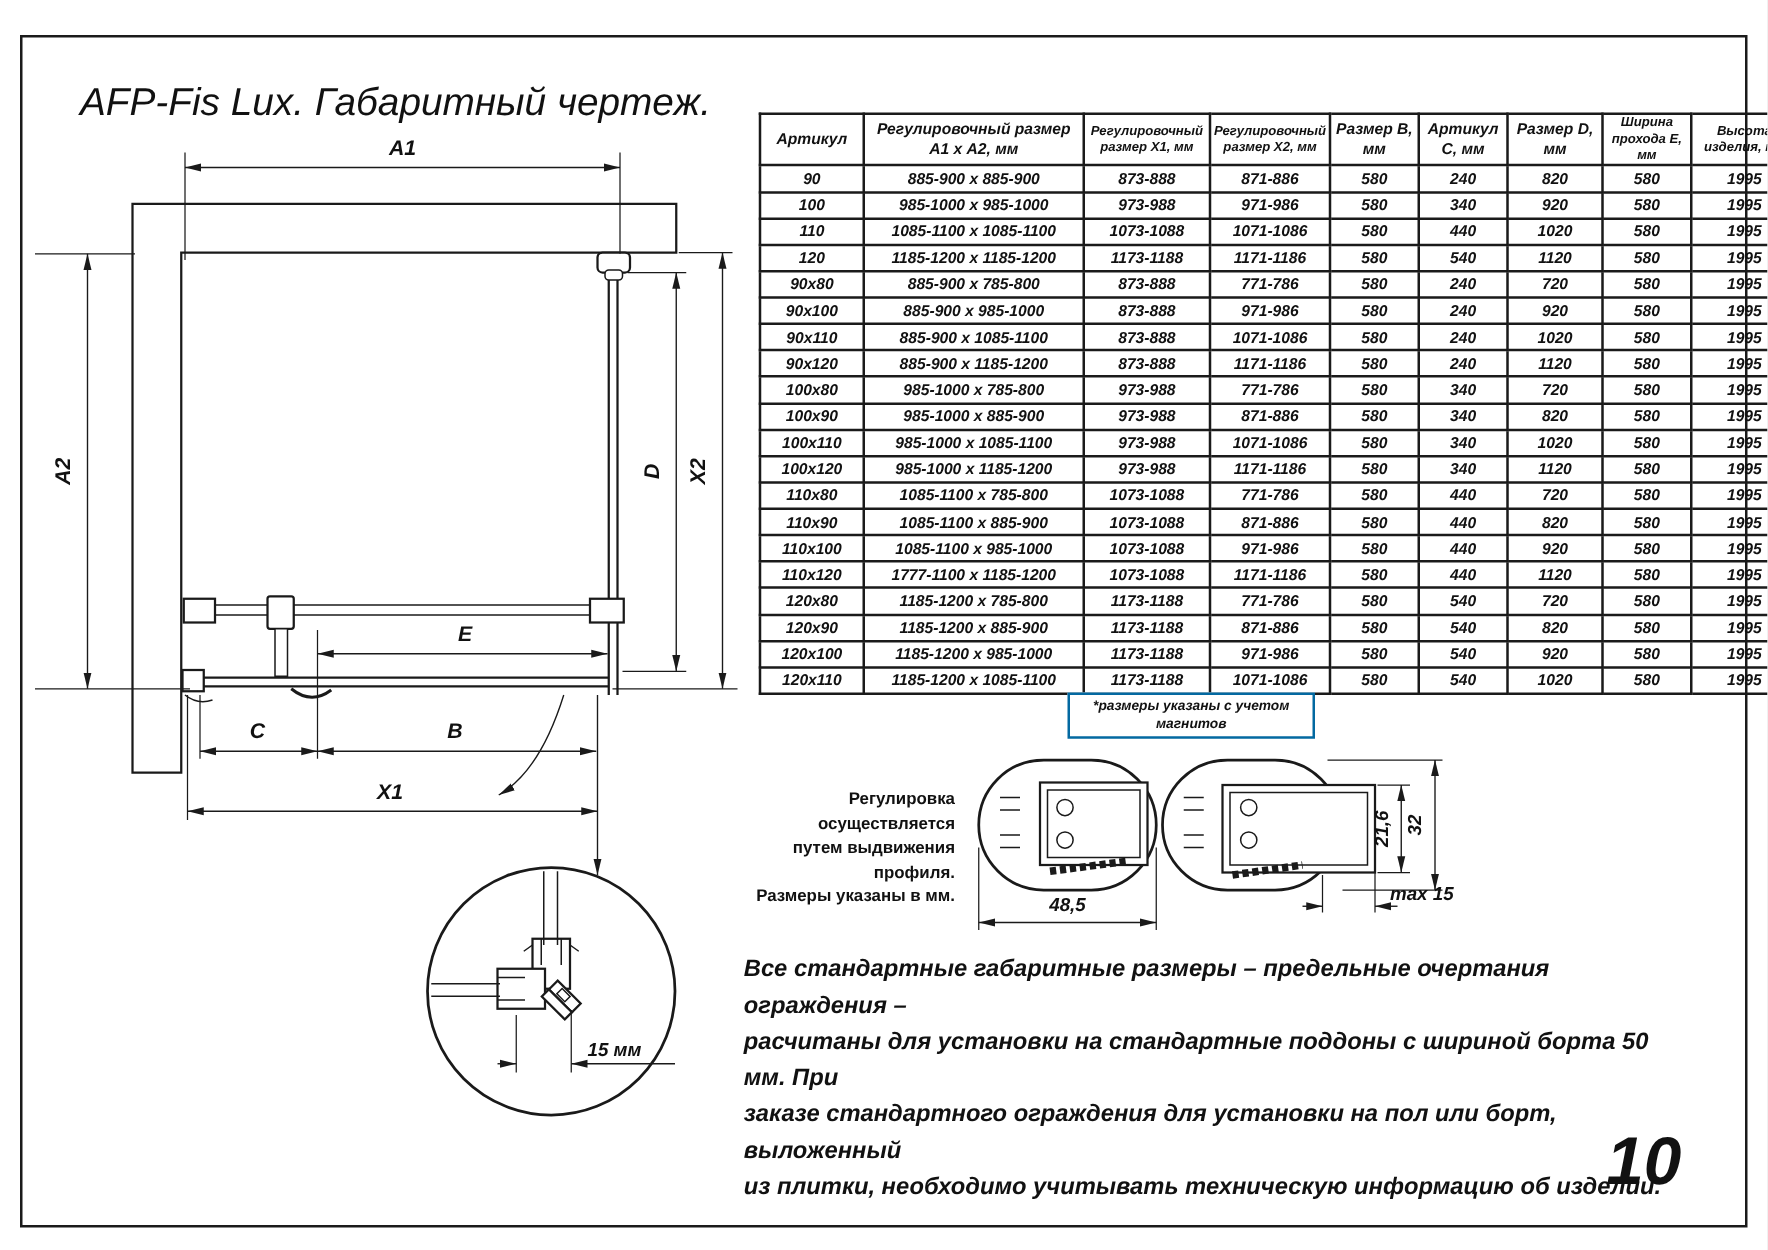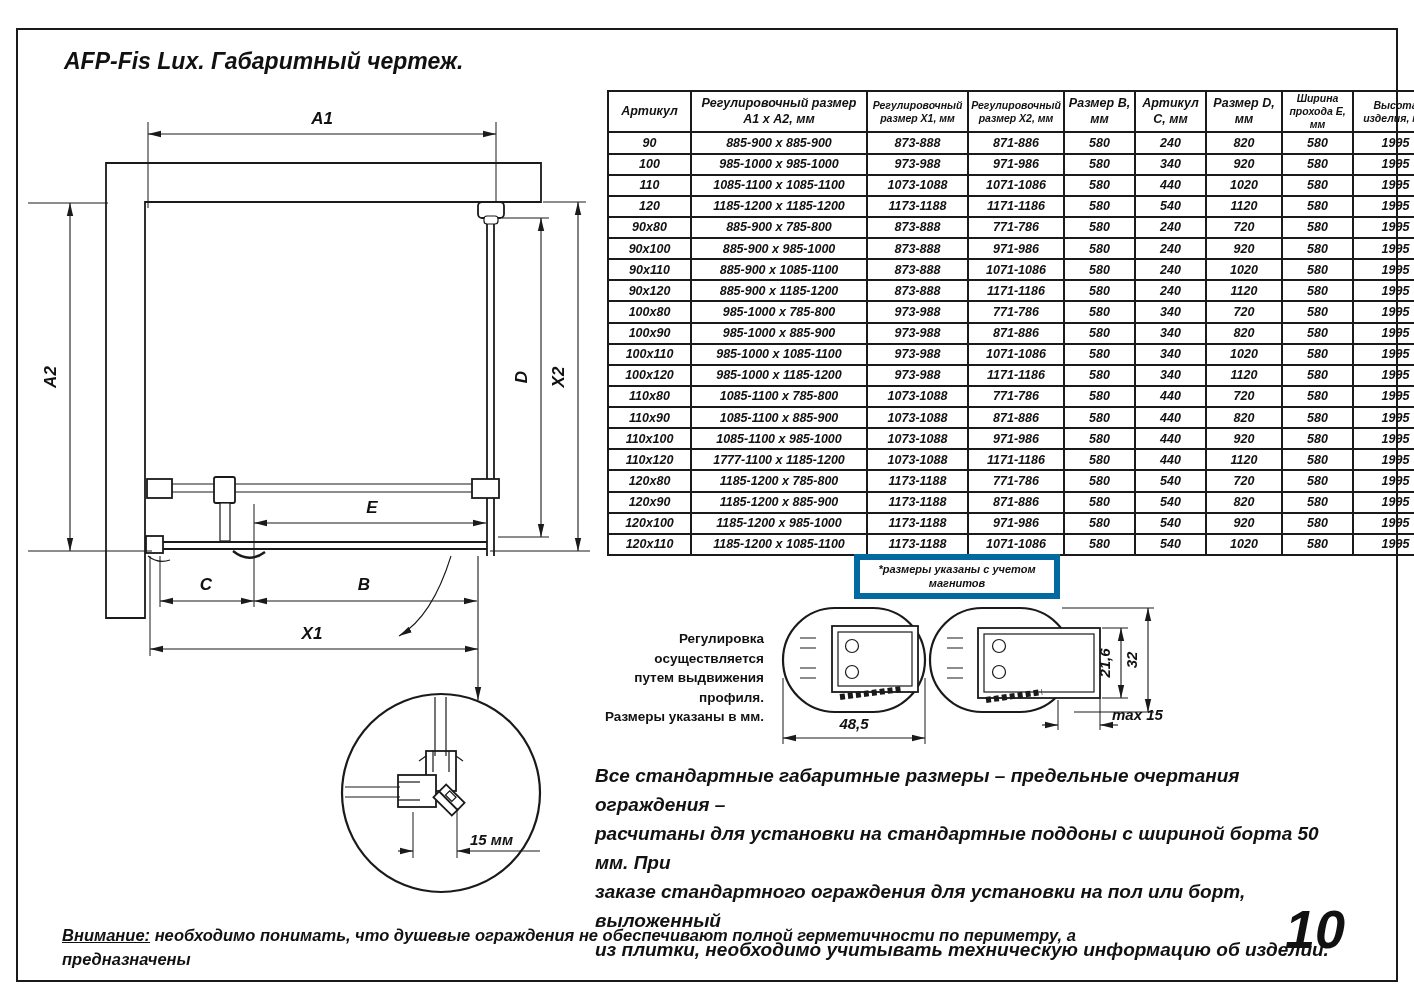--- a/index.html
+++ b/index.html
@@ -1,30 +1,30 @@
 <!DOCTYPE html>
 <html><head>
 <meta charset="utf-8">
 <style>
   html,body{margin:0;padding:0;background:#e8e8e8;}
   .page{position:relative;width:1414px;height:1000px;background:#fff;overflow:hidden;
         font-family:"Liberation Sans",sans-serif;color:#111;}
   .frame{position:absolute;left:16px;top:28px;width:1378px;height:950px;border:2px solid #1a1a1a;}
-  .title{position:absolute;left:64px;top:48px;font-size:23px;font-weight:700;font-style:italic;}
+  .title{position:absolute;left:64px;top:64px;font-size:31px;font-weight:400;font-style:italic;}
   .drawing-svg{position:absolute;left:0;top:0;width:1414px;height:1000px;}
 
   
   .size-table{position:absolute;left:607px;top:90px;width:778px;height:466px;
               border-collapse:collapse;table-layout:fixed;}
   .size-table th,.size-table td{border:2px solid #1a1a1a;text-align:center;vertical-align:middle;
               font-style:italic;font-weight:700;padding:0 2px;}
   .size-table th{font-size:12.5px;line-height:1.25;}
   .size-table th.sm{font-size:10.5px;}
   .size-table td{font-size:12.5px;height:18px;}
-  .footnote{position:absolute;left:854px;top:554px;width:182px;border:6px solid #0369a1;
+  .footnote{position:absolute;left:854px;top:554px;width:182px;border:2px solid #0369a1;
             background:#fff;font-size:11px;font-style:italic;font-weight:700;text-align:center;
             padding:2px 6px;line-height:1.3;}
 
   .adj-note{position:absolute;left:596px;top:629px;width:168px;text-align:right;
             font-size:13.5px;font-weight:700;line-height:1.45;}
   .body-text{position:absolute;left:595px;top:761px;width:760px;font-size:19px;
              font-style:italic;font-weight:700;line-height:1.53;}
   .warning{position:absolute;left:62px;top:924px;width:1020px;font-size:16.5px;
            font-style:italic;font-weight:700;line-height:1.45;}
   .warning .u{text-decoration:underline;}
@@ -450,20 +450,16 @@
   </div>
 
   <div class="body-text">
     <div>Все стандартные габаритные размеры – предельные очертания ограждения –</div>
     <div>расчитаны для установки на стандартные поддоны с шириной борта 50 мм. При</div>
     <div>заказе стандартного ограждения для установки на пол или борт, выложенный</div>
     <div>из плитки, необходимо учитывать техническую информацию об изделии.</div>
   </div>
 
   <div class="warning">
-    <div>
-      <span class="u">Внимание:</span>
-      <span>необходимо понимать, что душевые ограждения не обеспечивают полной герметичности по периметру, а предназначены</span>
-    </div>
   </div>
 
   <div class="page-number">10</div>
 </div>
 
 </body></html>

